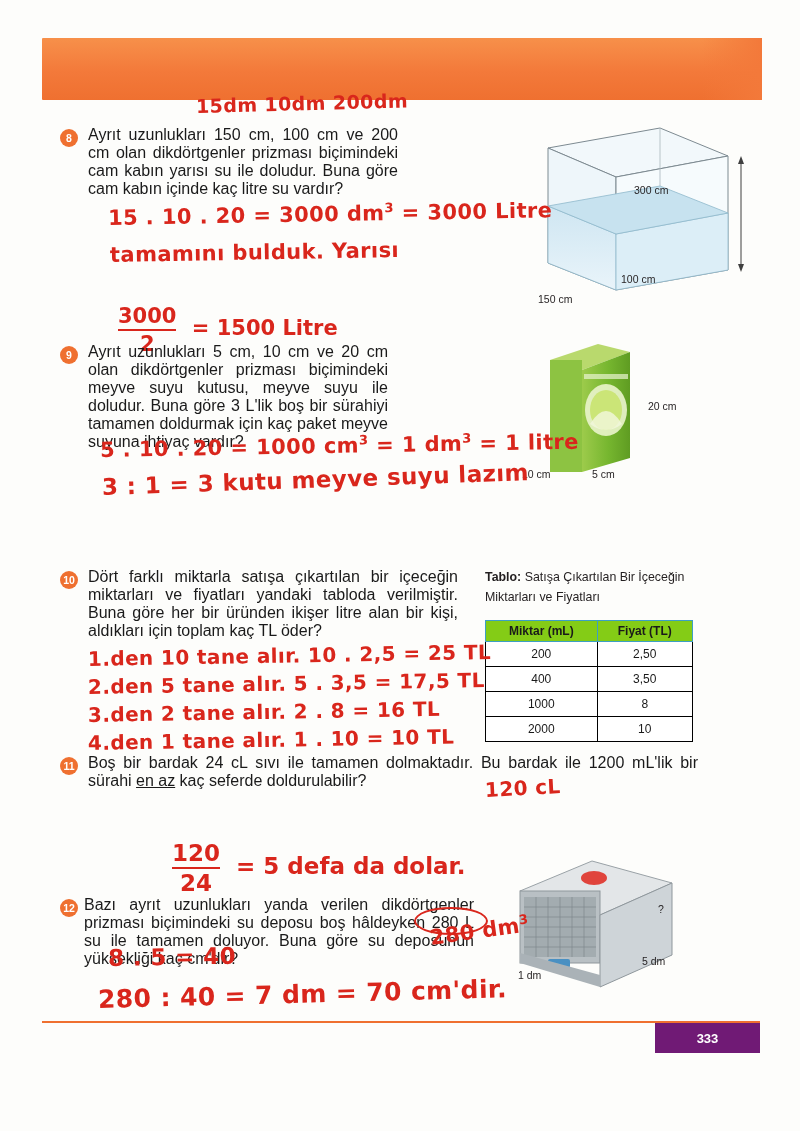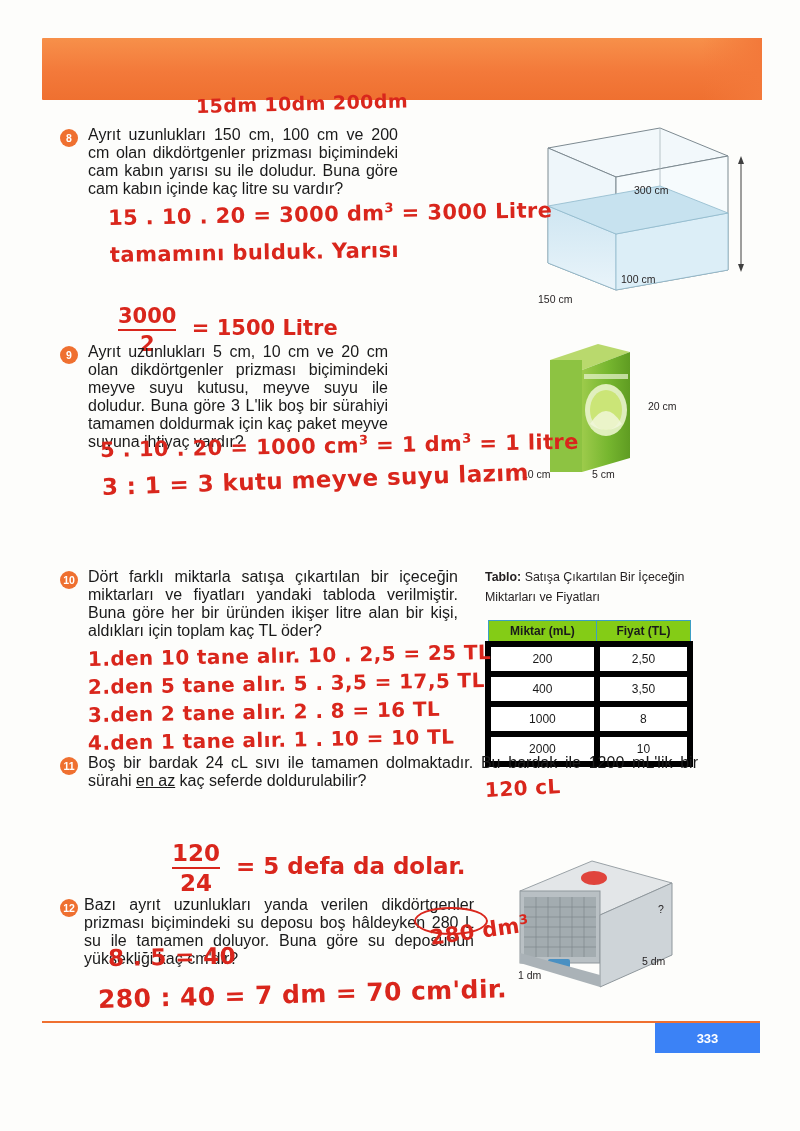--- a/index.html
+++ b/index.html
@@ -108,41 +108,41 @@
   }
   table.data th {
     background: #84cc16;
     border: 1px solid #3d9fc4;
     font-weight: bold;
     padding: 3px 4px;
     text-align: center;
     font-size: 12px;
   }
   table.data td {
-    border: 6px solid #000000;
+    border: 1px solid #000000;
     padding: 5px 4px;
     text-align: center;
     font-size: 12px;
   }
   
   .footer-line {
     position: absolute;
     left: 42px;
     top: 1021px;
     width: 718px;
     height: 2px;
     background: #ef7030;
   }
   .footer-tab {
     position: absolute;
     left: 655px;
     top: 1023px;
     width: 105px;
     height: 30px;
-    background: #3b82f6;
+    background: #701a75;
     color: #fff;
     font-size: 13px;
     font-weight: bold;
     display: flex;
     align-items: center;
     justify-content: center;
   }
   .underline { text-decoration: underline; }
   .circle-ann {
     position: absolute;

